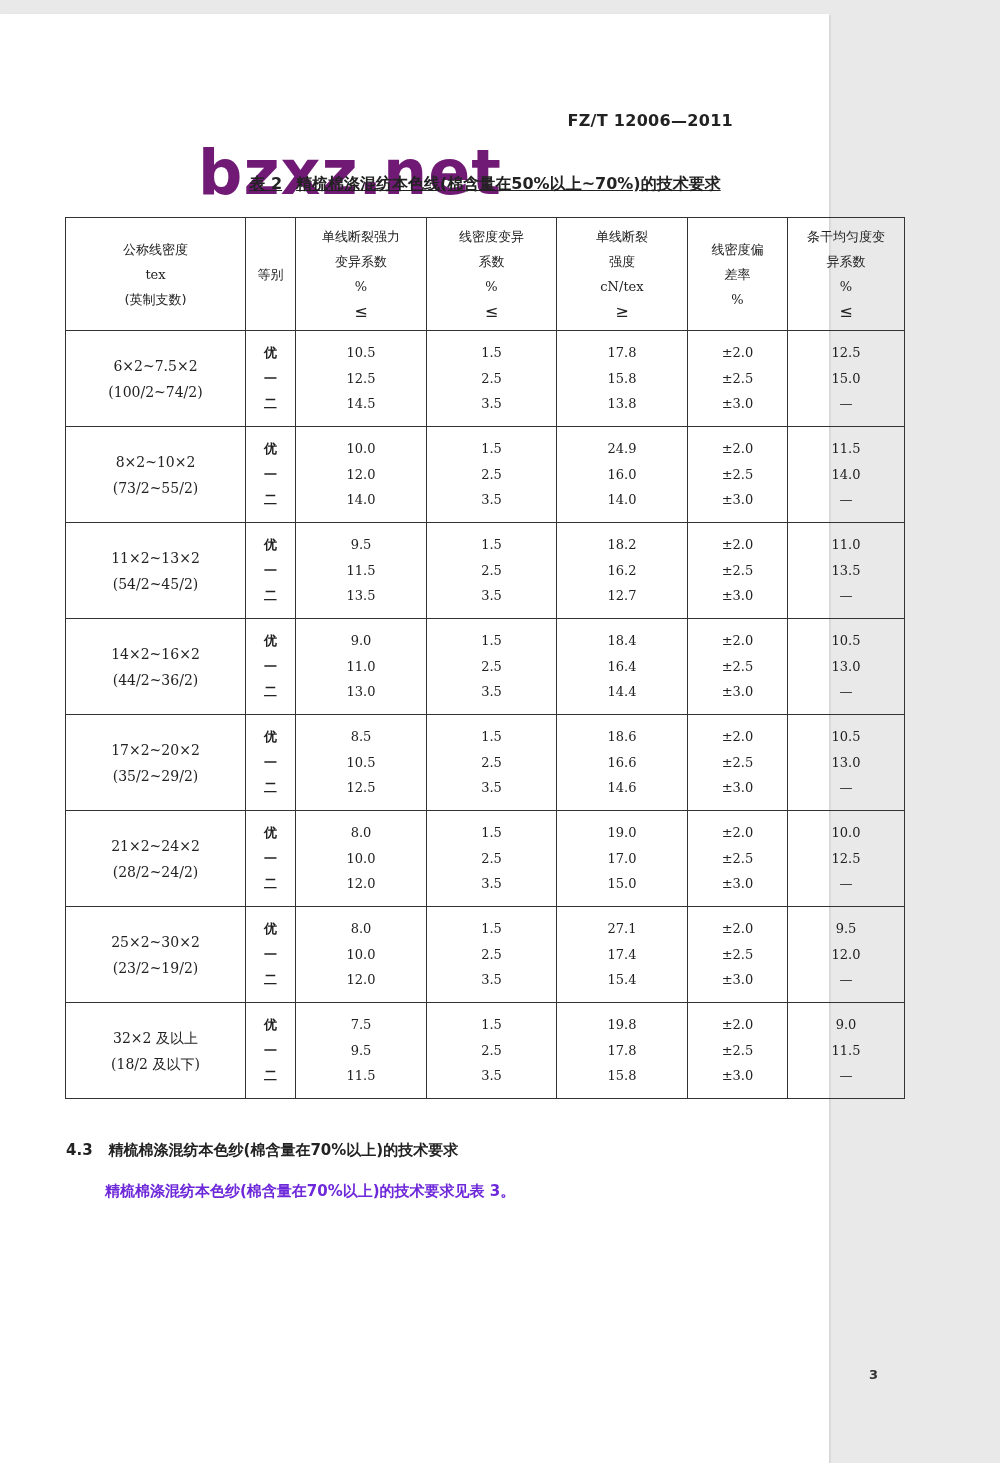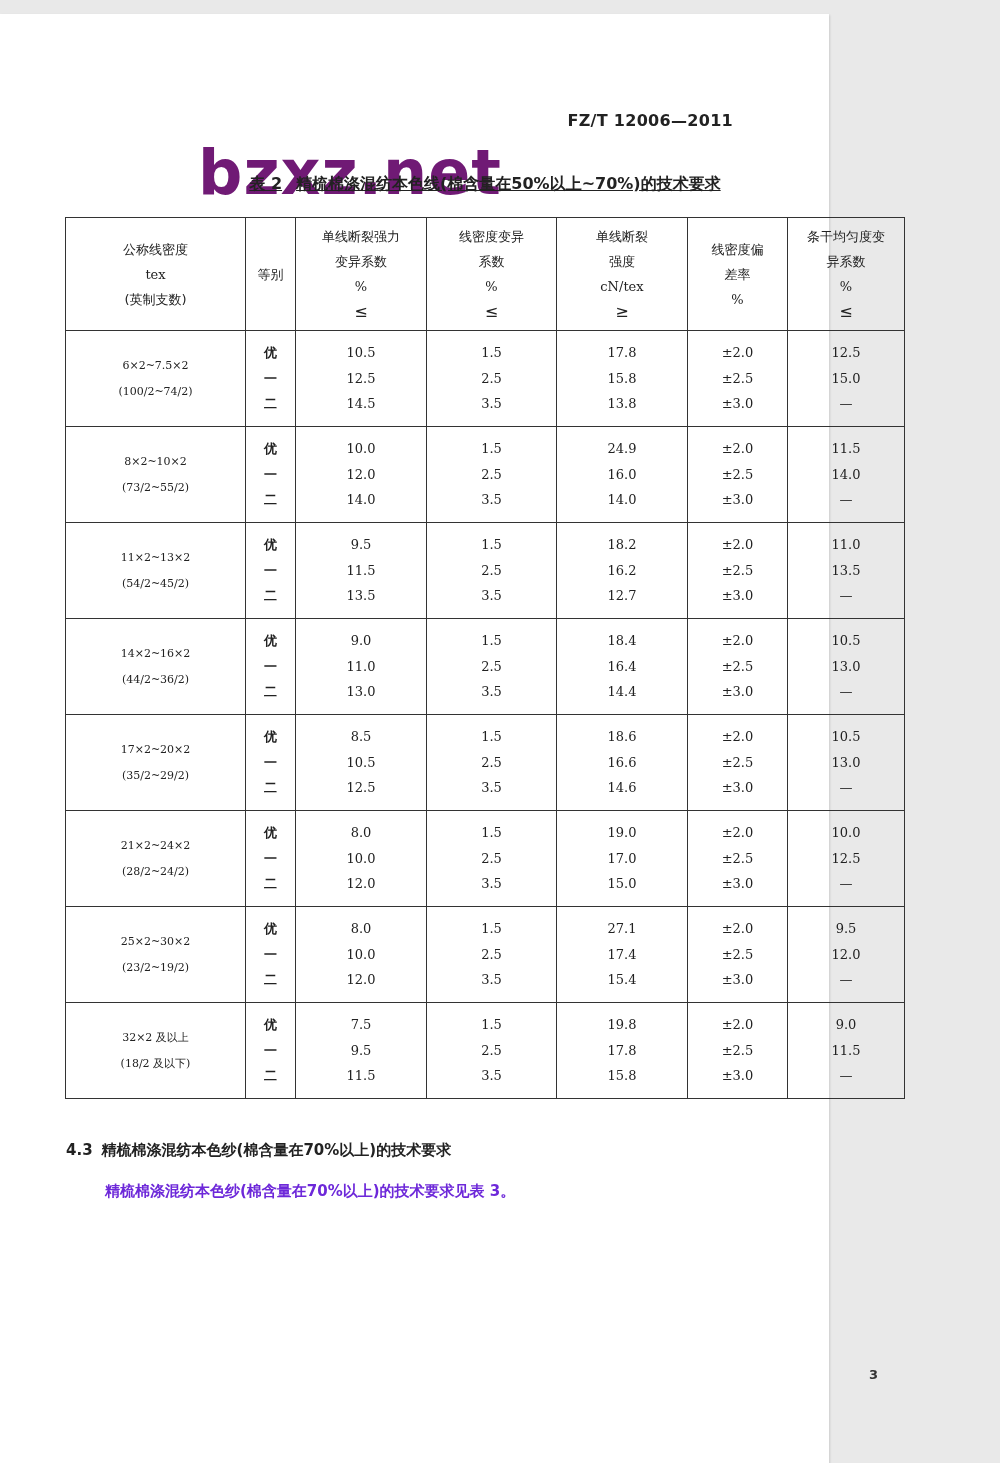--- a/index.html
+++ b/index.html
@@ -96,34 +96,34 @@
       align-items: center;
       line-height: 25.5px;
     }
     .grade-stack {
       font-family: "DejaVu Sans", "Liberation Sans", sans-serif;
       font-weight: bold;
       font-size: 13px;
     }
     .density-cell {
       line-height: 26px;
-      font-size: 11px;
+      font-size: 14px;
     }
     .density-cell span { display: block; }
 
     .section-heading {
       position: absolute;
       left: 66px;
       top: 1127px;
       font-family: "DejaVu Sans", "Liberation Sans", sans-serif;
       font-weight: bold;
       font-size: 15px;
       color: #222;
     }
-    .section-heading .secnum { margin-right: 9px; }
+    .section-heading .secnum { margin-right: 16px; }
     .section-body {
       position: absolute;
       left: 105px;
       top: 1168px;
       font-family: "DejaVu Sans", "Liberation Sans", sans-serif;
       font-weight: bold;
       font-size: 15px;
       color: #6d28d9;
     }
     .page-number {

